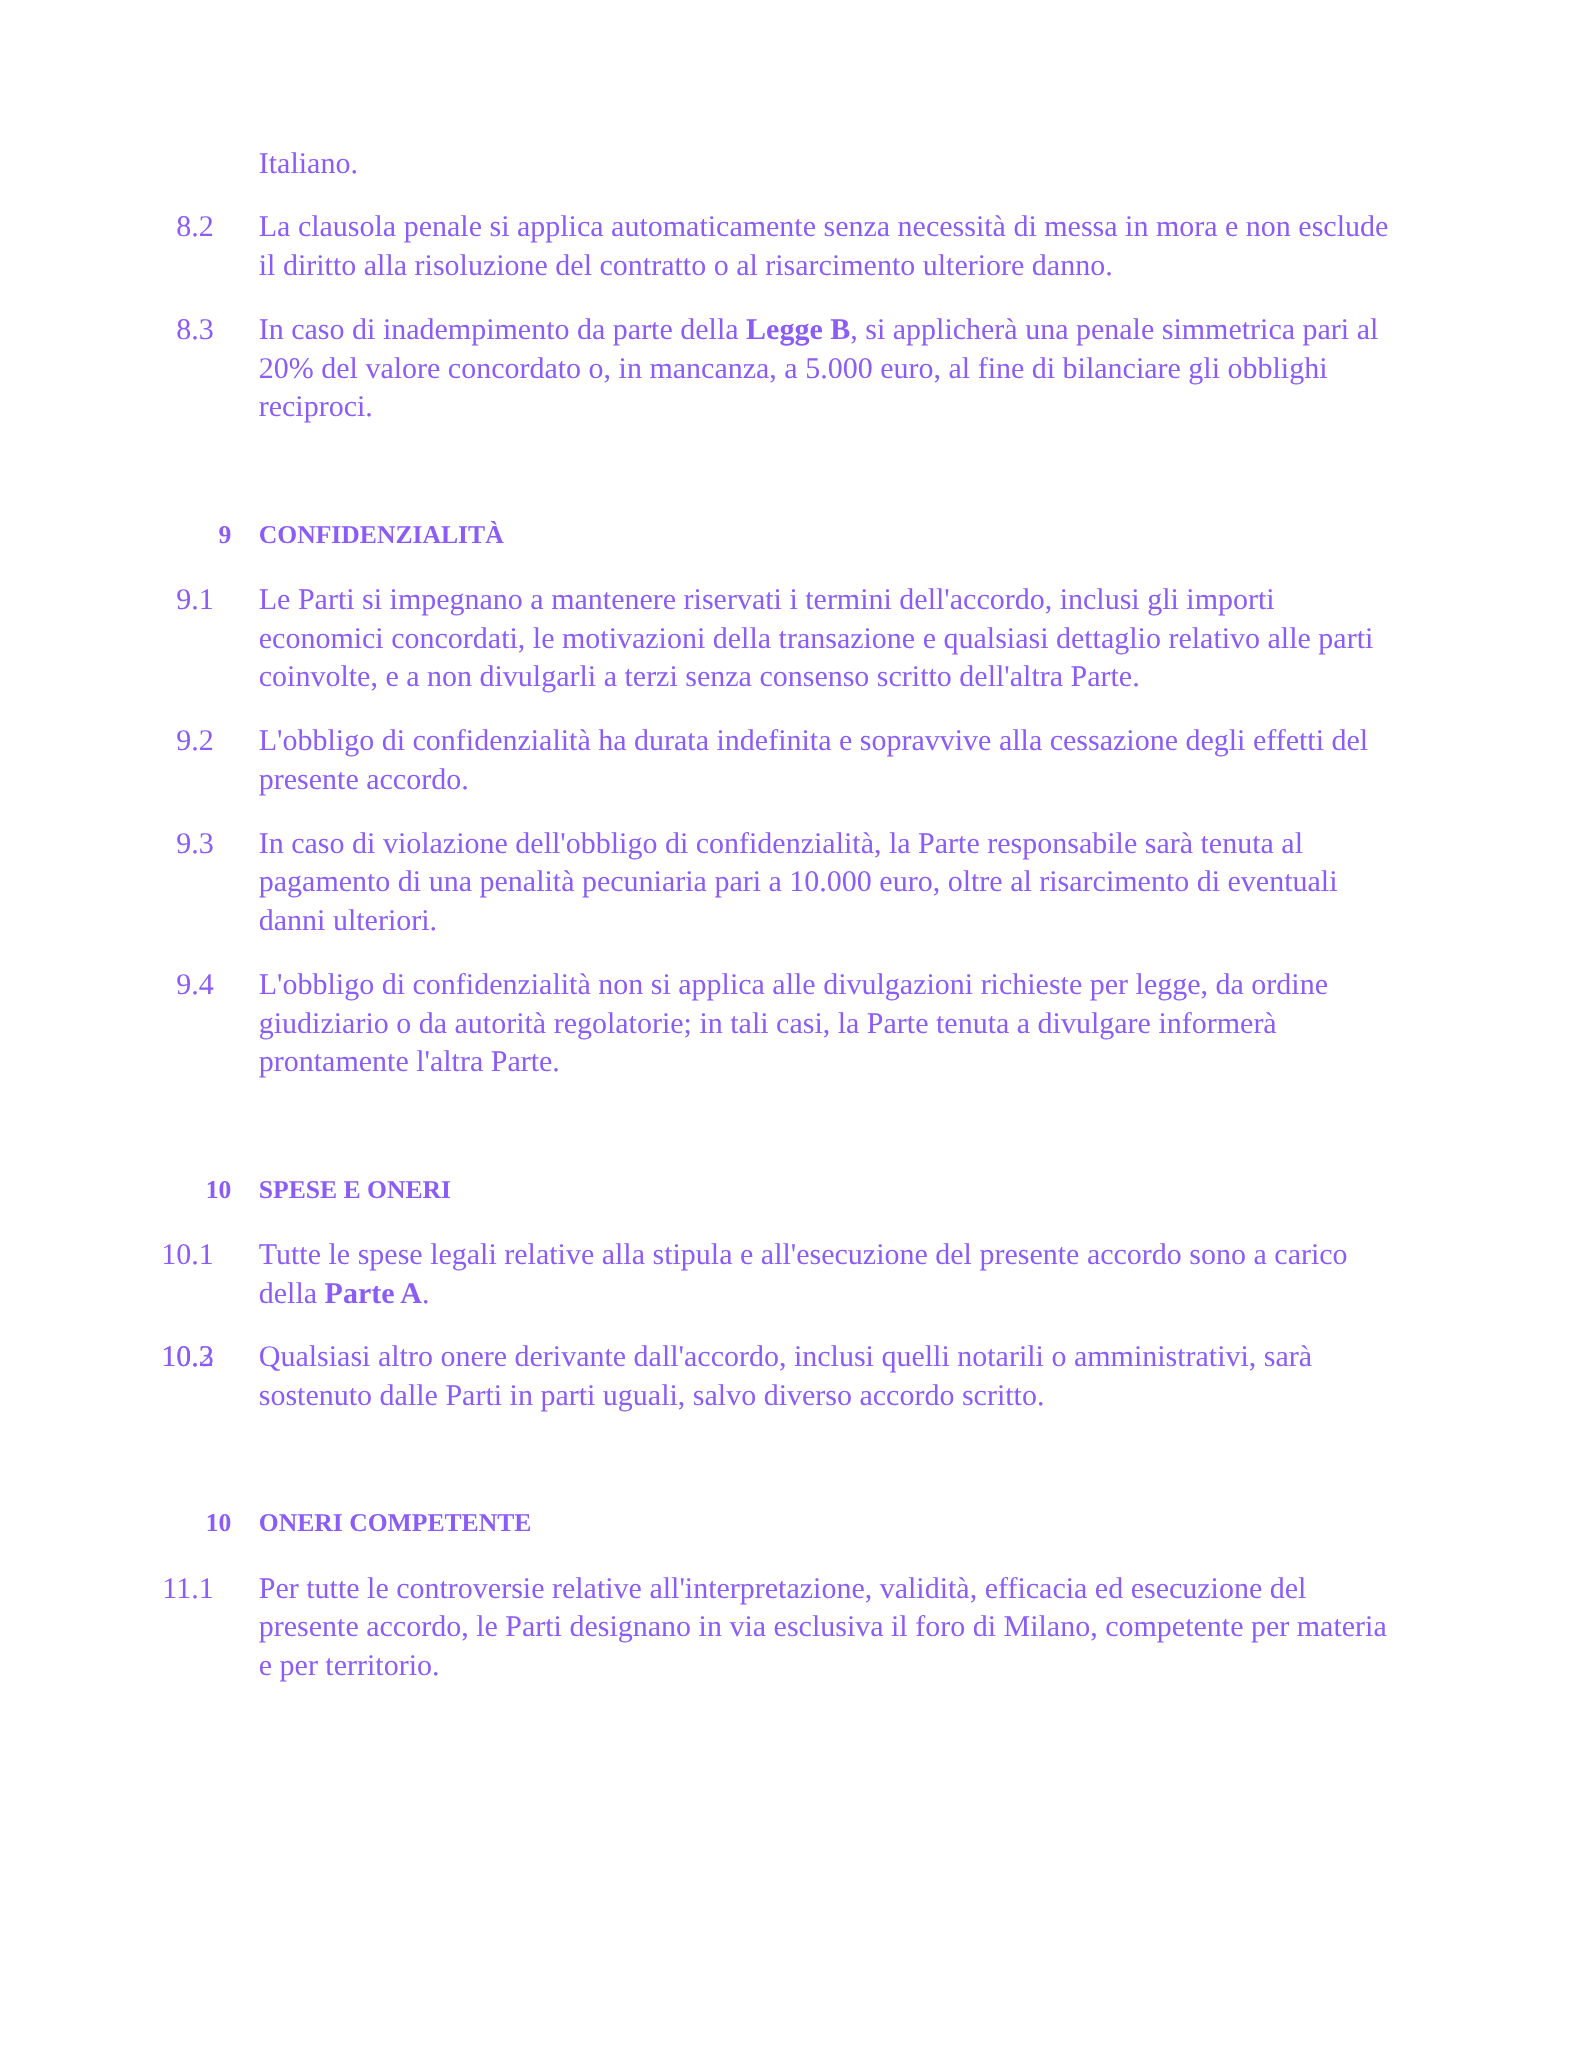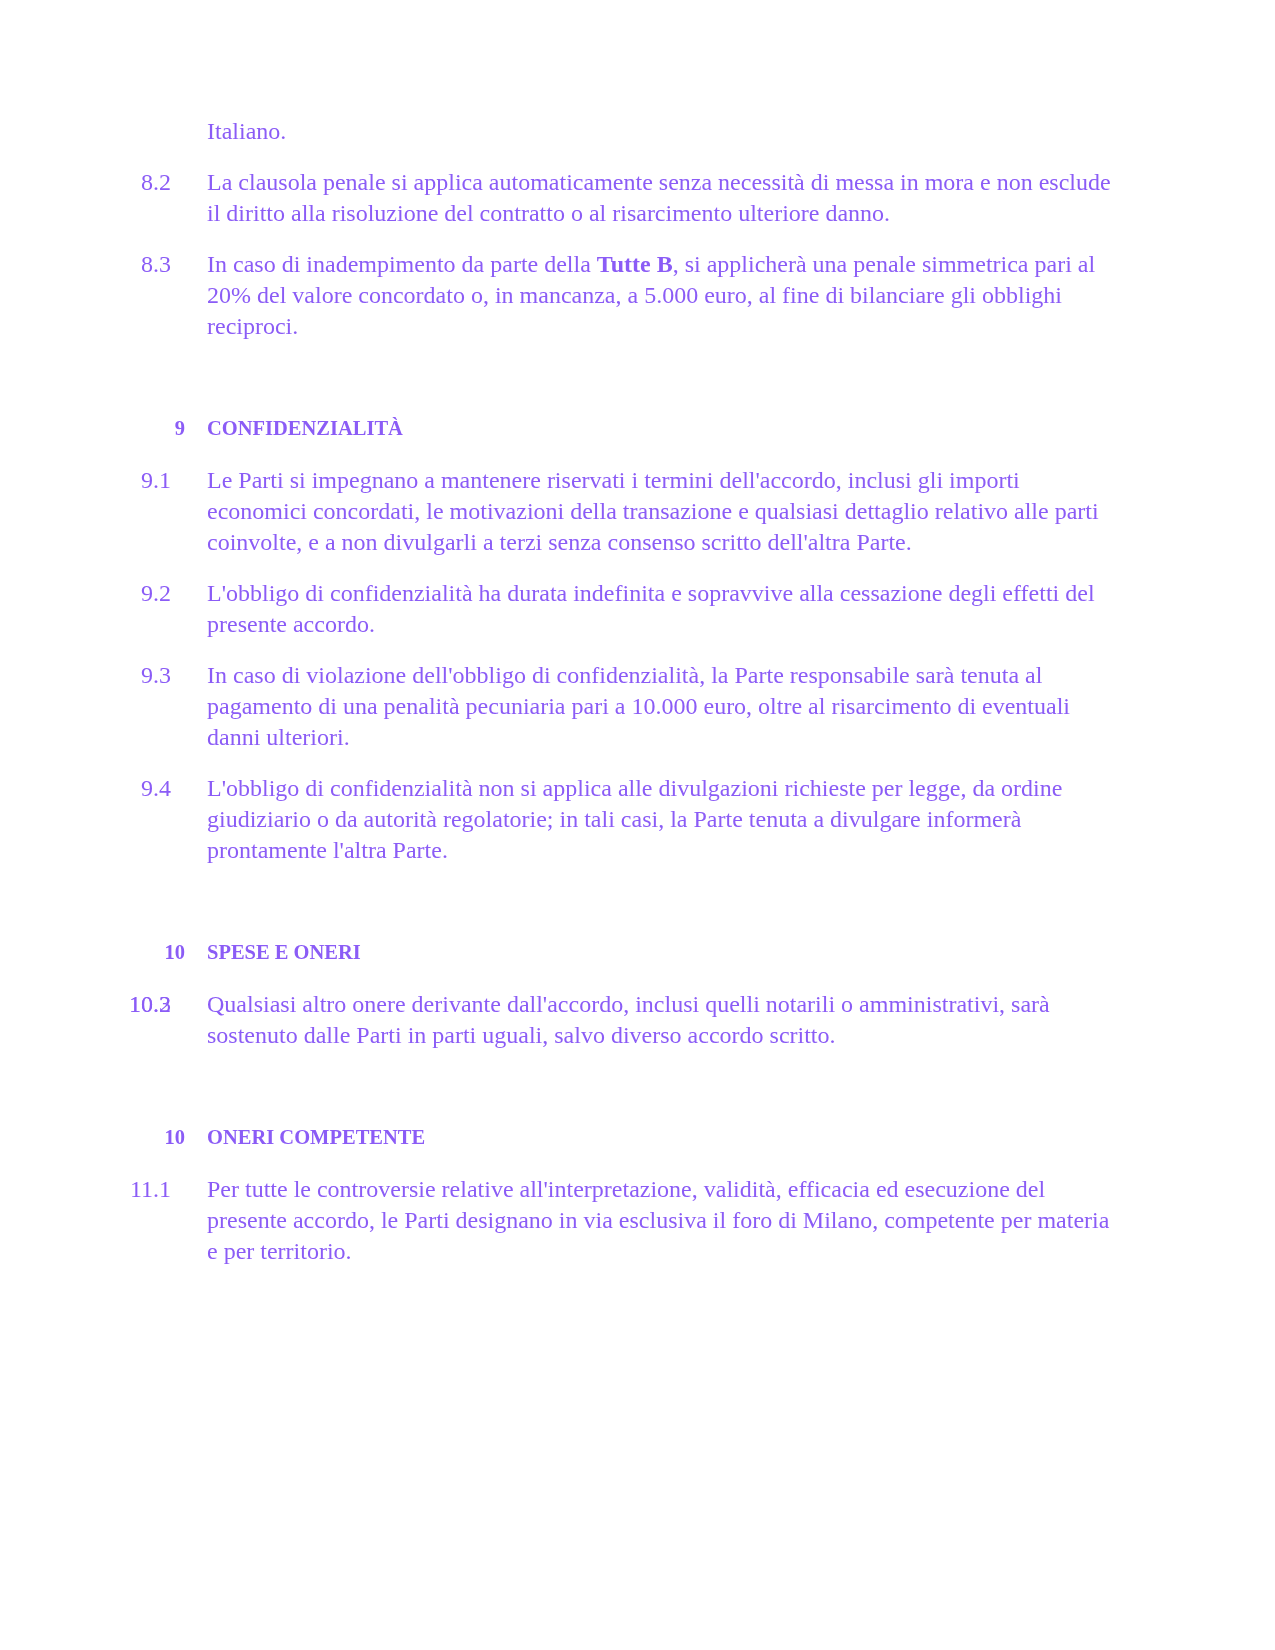--- a/index.html
+++ b/index.html
@@ -43,25 +43,26 @@
   }
   strong{font-weight:700;}
 </style>
 </head>
 <body>
 
 <div class="page">
   <main class="content">
       <div class="clause"><span class="clause-text"><span>Italiano.</span></span></div>
       <div class="clause"><span class="num">8.2</span><span class="clause-text"><span>La clausola penale si applica automaticamente senza necessità di messa in mora e non esclude il diritto alla risoluzione del contratto o al risarcimento ulteriore danno.</span></span></div>
-      <div class="clause"><span class="num">8.3</span><span class="clause-text"><span>In caso di inadempimento da parte della </span><strong>Tutte B</strong><span>, si applicherà una penale simmetrica pari al 20% del valore concordato o, in mancanza, a 5.000 euro, al fine di bilanciare gli obblighi reciproci.</span></span></div>
+      <div class="clause"><span class="num">8.3</span><span class="clause-text"><span>In caso di inadempimento da parte della </span><strong>Legge B</strong><span>, si applicherà una penale simmetrica pari al 20% del valore concordato o, in mancanza, a 5.000 euro, al fine di bilanciare gli obblighi reciproci.</span></span></div>
       <h2 class="heading"><span class="num">9</span><span class="title">CONFIDENZIALITÀ</span></h2>
       <div class="clause"><span class="num">9.1</span><span class="clause-text"><span>Le Parti si impegnano a mantenere riservati i termini dell'accordo, inclusi gli importi economici concordati, le motivazioni della transazione e qualsiasi dettaglio relativo alle parti coinvolte, e a non divulgarli a terzi senza consenso scritto dell'altra Parte.</span></span></div>
       <div class="clause"><span class="num">9.2</span><span class="clause-text"><span>L'obbligo di confidenzialità ha durata indefinita e sopravvive alla cessazione degli effetti del presente accordo.</span></span></div>
       <div class="clause"><span class="num">9.3</span><span class="clause-text"><span>In caso di violazione dell'obbligo di confidenzialità, la Parte responsabile sarà tenuta al pagamento di una penalità pecuniaria pari a 10.000 euro, oltre al risarcimento di eventuali danni ulteriori.</span></span></div>
       <div class="clause"><span class="num">9.4</span><span class="clause-text"><span>L'obbligo di confidenzialità non si applica alle divulgazioni richieste per legge, da ordine giudiziario o da autorità regolatorie; in tali casi, la Parte tenuta a divulgare informerà prontamente l'altra Parte.</span></span></div>
       <h2 class="heading"><span class="num">10</span><span class="title">SPESE E ONERI</span></h2>
+      <div class="clause"><span class="num">10.1</span><span class="clause-text"><span>Tutte le spese legali relative alla stipula e all'esecuzione del presente accordo sono a carico della </span><strong>Parte A</strong><span>.</span></span></div>
       <div class="clause"><span class="num">10.2</span></div>
       <div class="clause"><span class="num">10.3</span><span class="clause-text"><span>Qualsiasi altro onere derivante dall'accordo, inclusi quelli notarili o amministrativi, sarà sostenuto dalle Parti in parti uguali, salvo diverso accordo scritto.</span></span></div>
       <h2 class="heading"><span class="num">10</span><span class="title">ONERI COMPETENTE</span></h2>
       <div class="clause"><span class="num">11.1</span><span class="clause-text"><span>Per tutte le controversie relative all'interpretazione, validità, efficacia ed esecuzione del presente accordo, le Parti designano in via esclusiva il foro di Milano, competente per materia e per territorio.</span></span></div>
     </main>
 </div>
 
 </body></html>

